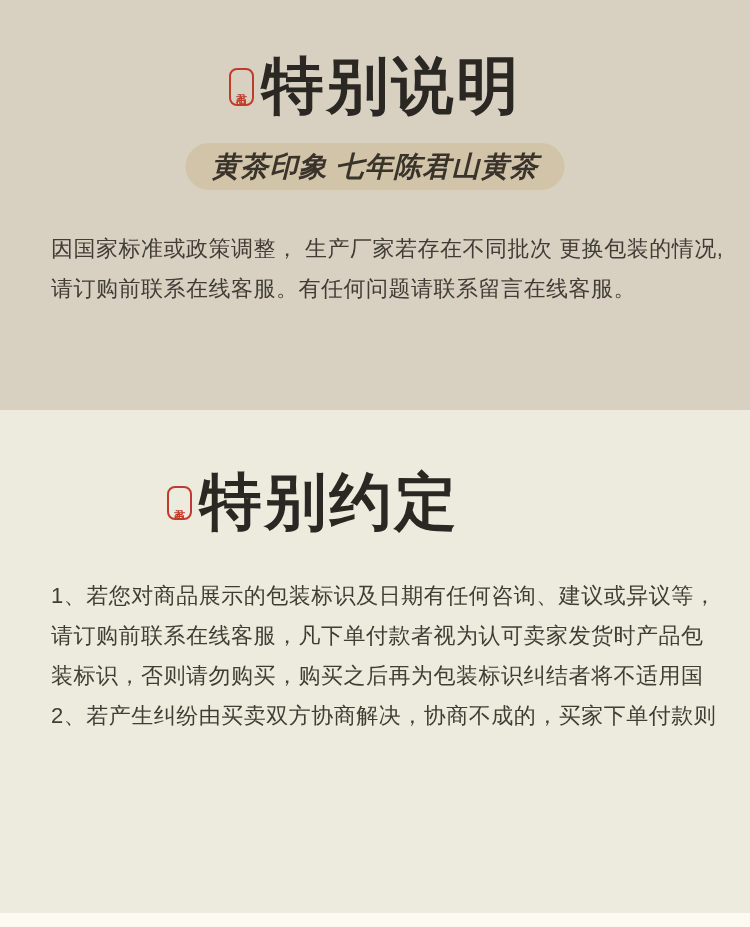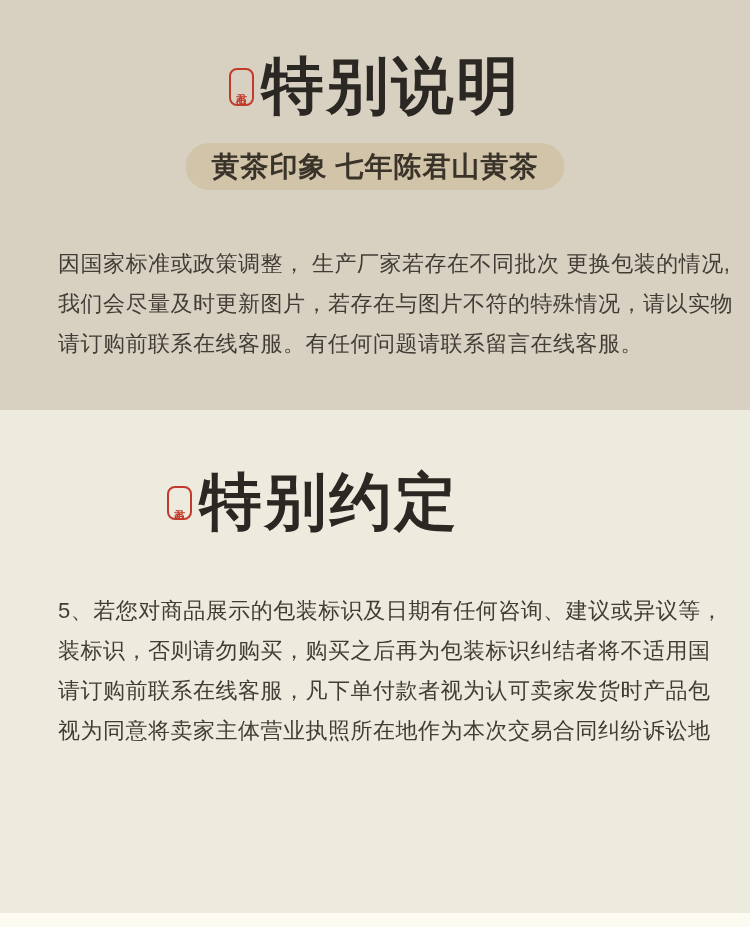--- a/index.html
+++ b/index.html
@@ -80,34 +80,34 @@
     position: absolute;
     top: 143px;
     left: 50%;
     transform: translateX(-50%);
     height: 47px;
     border-radius: 25px;
     background: var(--pill-background);
     display: flex;
     align-items: center;
     padding: 0 26px;
+    font-style: italic;
   }
   .pill-text {
     font-family: "Liberation Serif", "DejaVu Serif", serif;
     font-size: 28px;
     font-weight: 600;
     color: var(--subtitle-text);
     letter-spacing: 1px;
     white-space: nowrap;
   }
   .para {
     position: absolute;
-    left: 58px;
+    left: 51px;
     width: 678px;
-    margin-top: 15px;
   }
   .para .line {
     font-size: 22px;
     line-height: 40px;
     color: var(--body-text);
     letter-spacing: 0.5px;
     white-space: nowrap;
   }
   .para-notice { top: 229px; }
   .para-agreement { top: 166px; }
@@ -126,33 +126,32 @@
   <section class="sec-top">
     <div class="title-row">
       <span class="seal">君山</span>
       <span class="big-title">特别说明</span>
     </div>
     <div class="pill">
       <span class="pill-text">黄茶印象 七年陈君山黄茶</span>
     </div>
     <div class="para para-notice">
       <div class="line">因国家标准或政策调整， 生产厂家若存在不同批次 更换包装的情况,</div>
-      <div class="line">我们会尽量及时更新图片，若存在与图片不符的特殊情况，请以实物</div>
       <div class="line">请订购前联系在线客服。有任何问题请联系留言在线客服。</div>
     </div>
   </section>
 
   <section class="sec-bottom">
     <div class="title-row">
       <span class="seal seal-small">君山</span>
       <span class="big-title">特别约定</span>
     </div>
     <div class="para para-agreement">
-      <div class="line">5、若您对商品展示的包装标识及日期有任何咨询、建议或异议等，</div>
+      <div class="line">1、若您对商品展示的包装标识及日期有任何咨询、建议或异议等，</div>
+      <div class="line">请订购前联系在线客服，凡下单付款者视为认可卖家发货时产品包</div>
       <div class="line">装标识，否则请勿购买，购买之后再为包装标识纠结者将不适用国</div>
-      <div class="line">请订购前联系在线客服，凡下单付款者视为认可卖家发货时产品包</div>
-      <div class="line">视为同意将卖家主体营业执照所在地作为本次交易合同纠纷诉讼地</div>
+      <div class="line">2、若产生纠纷由买卖双方协商解决，协商不成的，买家下单付款则</div>
     </div>
   </section>
 
   <div class="footer-strip"></div>
 
 </div>
 
 </body></html>

